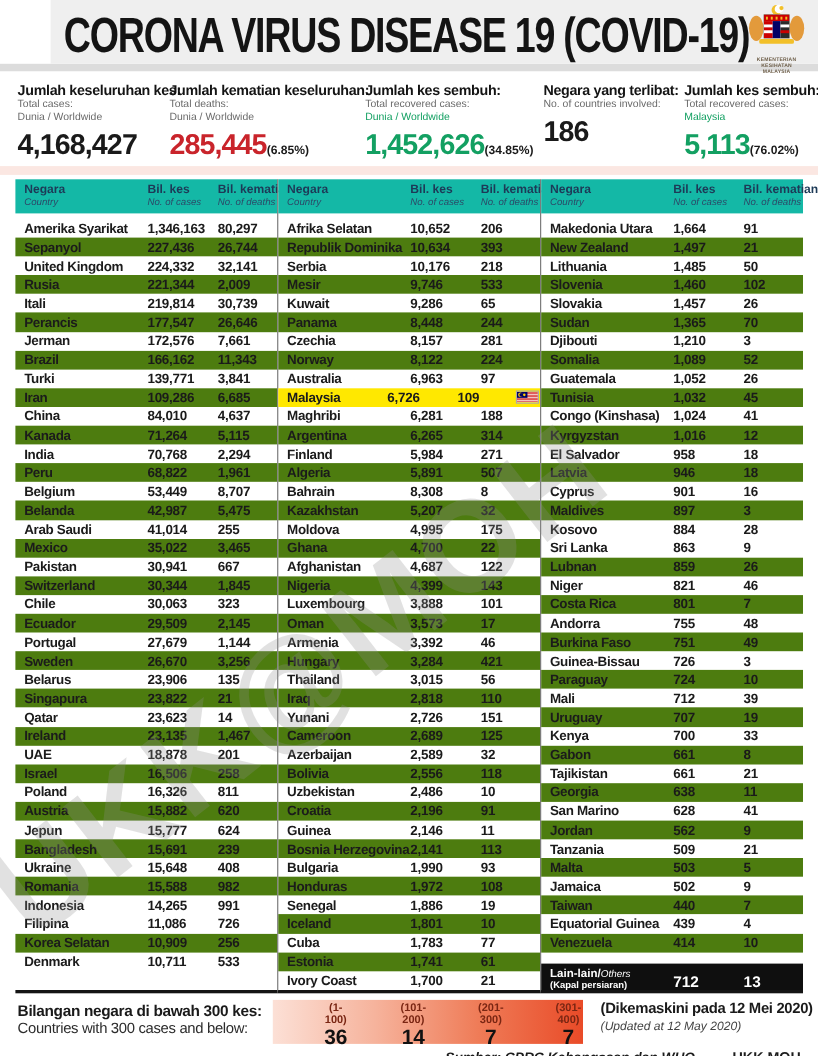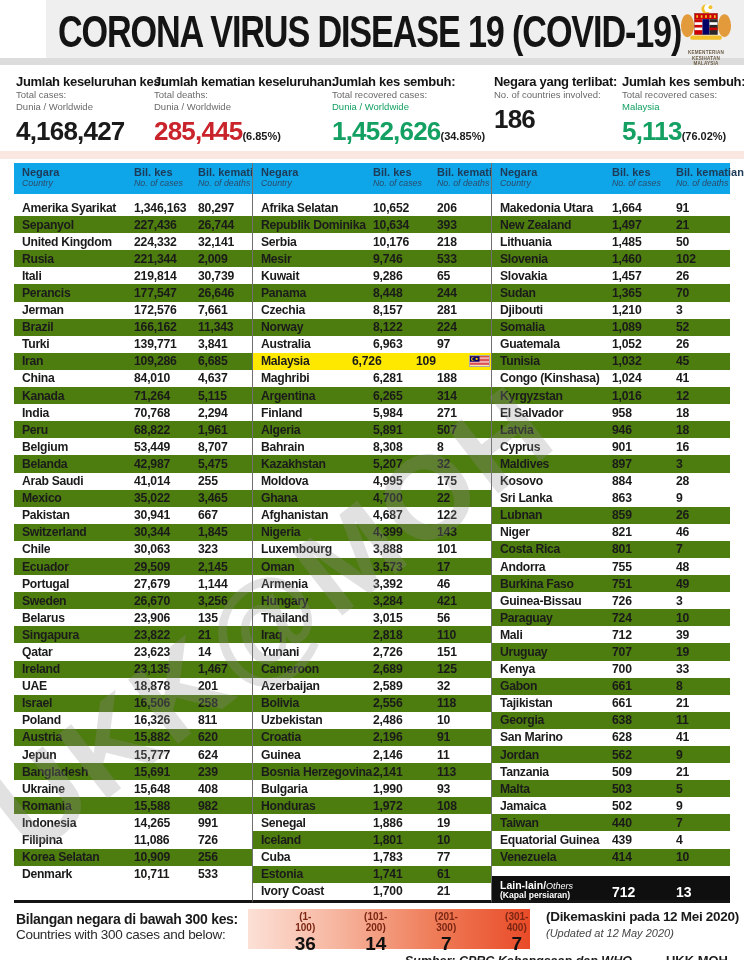--- a/index.html
+++ b/index.html
@@ -25,21 +25,21 @@
   .stat-value { font-size:26px; font-weight:800; letter-spacing:-.8px; margin-top:3px; white-space:nowrap; }
   .stat-value.red { color:#c9242b; }
   .stat-value.green { color:#13a062; }
   .pct { font-size:11px; font-weight:700; color:#1a1a1a; letter-spacing:0; }
   .pink-strip { height:8px; background:#fbe7e2; margin:2px 0 4px 0; }
 
   
   .table-wrap { position:relative; display:flex; margin:0 14px; height:740px; }
   .tgroup { flex:1 1 0; display:flex; flex-direction:column; border-bottom:3px solid #141414; min-width:0; }
   .tgroup + .tgroup { border-left:1.5px solid #6f6f6f; }
-  .thead { background:#0ea5e9; height:31px; display:flex; padding:3px 2px 2px 8px; margin-bottom:5px; }
+  .thead { background:#14b8a6; height:31px; display:flex; padding:3px 2px 2px 8px; margin-bottom:5px; }
   .th-line1 { font-size:11px; font-weight:800; color:#1d3a57; white-space:nowrap; }
   .th-line2 { font-size:8.8px; font-style:italic; color:#2c4a68; white-space:nowrap; }
   .h-name { flex:1 1 0; min-width:0; }
   .h-cases { width:64px; flex:0 0 auto; }
   .h-deaths { width:52px; flex:0 0 auto; }
   .rows { display:flex; flex-direction:column; flex:1; }
   .trow { display:flex; align-items:center; height:17.1px; padding:0 2px 0 8px; }
   .trow.pink { background:#4d7c0f; }
   .trow.hl { background:#ffe800; }
   .c-name { flex:1 1 0; min-width:0; font-size:12.2px; font-weight:700; color:#1b1b1b; white-space:nowrap; overflow:hidden; letter-spacing:-.3px; }

